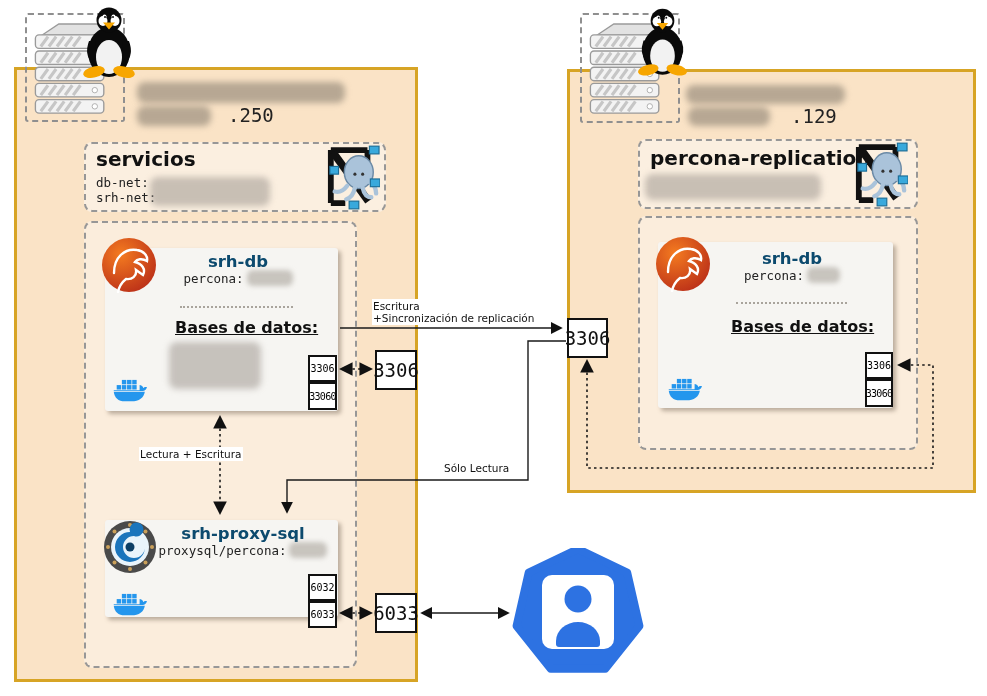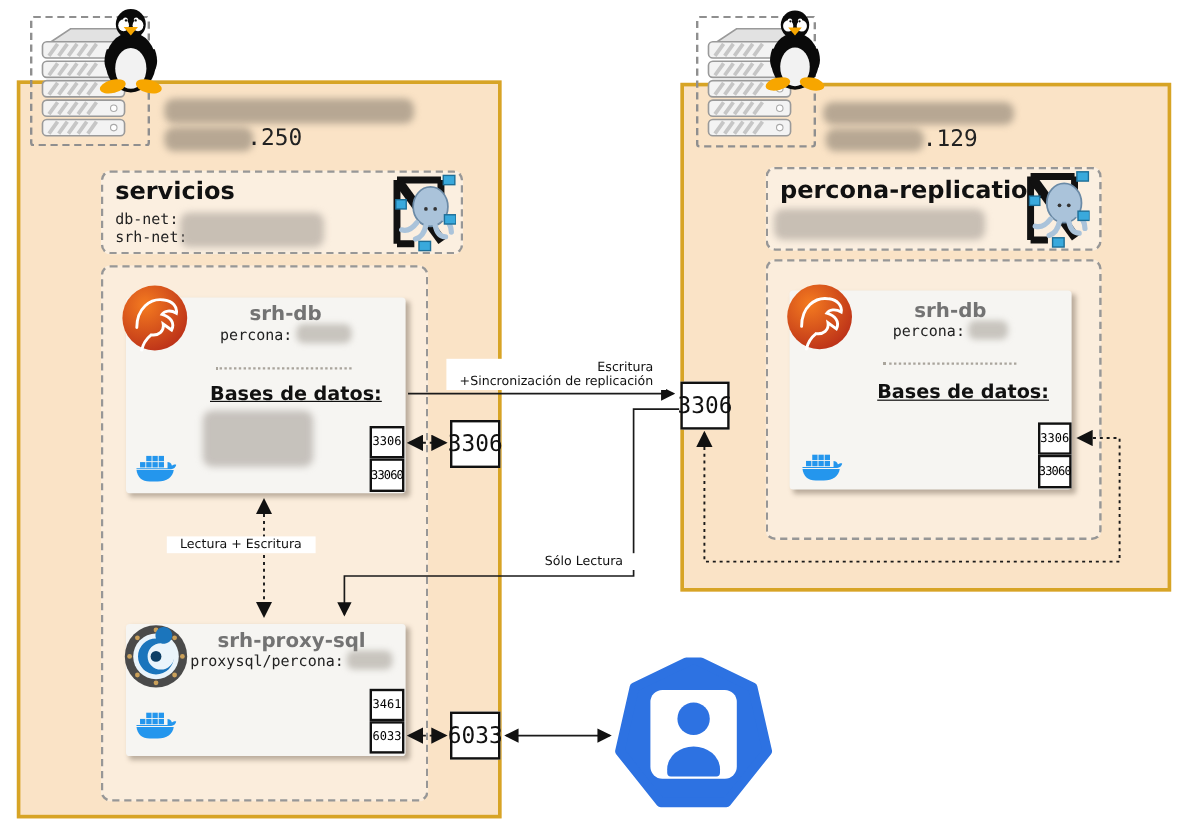--- a/index.html
+++ b/index.html
@@ -3,39 +3,39 @@
 <meta charset="utf-8">
 <style>
   html,body{margin:0;padding:0;background:#fff;}
   .canvas{position:relative;width:987px;height:696px;background:#fff;
           font-family:"DejaVu Sans","Liberation Sans",sans-serif;overflow:hidden;}
   .hostbox{position:absolute;background:#FAE3C6;border:3px solid #D7A425;box-sizing:border-box;}
   .srvbox{position:absolute;border:2px dashed #8f8f8f;border-radius:3px;box-sizing:border-box;}
   .nethdr{position:absolute;background:#FBEFE0;border:2px dashed #979797;border-radius:8px;box-sizing:border-box;}
   .netbody{position:absolute;background:#FBEDDC;border:2px dashed #979797;border-radius:8px;box-sizing:border-box;}
   .card{position:absolute;background:#f6f5f2;border-radius:3px;box-shadow:3px 3px 4px rgba(90,75,60,.4);}
-  .card-title{position:absolute;right:2px;text-align:center;font-weight:bold;font-size:16.5px;color:#737373;}
+  .card-title{position:absolute;right:2px;text-align:center;font-weight:bold;font-size:16.5px;color:#0c4a6e;}
   .imgrow{position:absolute;right:2px;text-align:center;font-family:"DejaVu Sans Mono","Liberation Mono",monospace;
           font-size:12.5px;color:#222;}
   .blob{position:absolute;background:rgba(128,118,105,.55);filter:blur(3px);border-radius:8px;}
   .blob-light{background:rgba(158,152,144,.55);}
   .iblob{display:inline-block;background:rgba(162,156,148,.55);filter:blur(2.5px);border-radius:6px;vertical-align:-3px;}
   .sep{position:absolute;border-top:2px dotted #a9a49c;}
   .dbhead{position:absolute;font-weight:bold;font-size:16px;color:#111;text-decoration:underline;}
   .dblist{position:absolute;font-size:15px;line-height:17px;color:#111;}
   .stub{position:absolute;width:29px;height:27px;background:#fff;border:2px solid #111;display:flex;align-items:center;
         justify-content:center;font-family:"DejaVu Sans Mono","Liberation Mono",monospace;font-size:10px;box-sizing:border-box;}
   .tight{letter-spacing:-0.7px;}
   .pub{position:absolute;background:#fff;border:2px solid #111;display:flex;align-items:center;justify-content:center;
        font-family:"DejaVu Sans Mono","Liberation Mono",monospace;font-size:19px;box-sizing:border-box;z-index:6;color:#111;}
   .elabel{position:absolute;background:#fff;font-size:10.5px;color:#111;z-index:7;line-height:12px;
-          padding:1px 11px;white-space:nowrap;text-align:right;}
+          padding:1px 1px;white-space:nowrap;text-align:left;}
   .netname{position:absolute;font-weight:bold;font-size:20px;color:#111;}
   .netrow{position:absolute;font-family:"DejaVu Sans Mono","Liberation Mono",monospace;font-size:12.5px;color:#222;text-align:right;}
-  .hostip{position:absolute;font-family:"DejaVu Sans Mono","Liberation Mono",monospace;font-size:19px;color:#222;}
+  .hostip{position:absolute;font-family:"DejaVu Sans Mono","Liberation Mono",monospace;font-size:19px;color:#222;margin-left:22px;}
   .icon{position:absolute;}
   svg.overlay{position:absolute;left:0;top:0;z-index:5;pointer-events:none;}
 </style>
 </head>
 <body>
 
 <div class="canvas">
 
   <div class="hostbox" style="left:14px;top:67px;width:404px;height:615px;"></div>
   <div class="hostbox" style="left:567px;top:69px;width:409px;height:424px;"></div>
@@ -194,21 +194,21 @@
           <rect x="19" y="8" width="6" height="6"></rect>
           <rect x="26" y="8" width="6" height="6"></rect>
         <path d="M1,16 H40 C43,16 45,14 46,11 C44,10 42,11 41,12 C40,9 38,8 36,8 L36,15 H1 Z"></path>
         <path d="M1,17 H43 C42,25 35,30 25,30 H16 C7,30 2,25 1,17 Z"></path>
       </g>
     </svg>
     <div class="stub" style="left:203px;top:107px;">3306</div>
     <div class="stub tight" style="left:203px;top:134px;height:28px;">33060</div>
   </div>
 
-  <div class="card" style="left:105px;top:520px;width:233px;height:110px;">
+  <div class="card" style="left:105px;top:520px;width:233px;height:97px;">
     <svg class="icon" style="left:-3px;top:-1px;" width="56" height="56" viewBox="0 0 56 56">
       <circle cx="28" cy="28" r="26" fill="#4a4a4a"></circle>
       <g fill="#caa05a">
         <circle cx="28" cy="6" r="2"></circle>
           <circle cx="43.5" cy="12.5" r="2"></circle>
           <circle cx="50" cy="28" r="2"></circle>
         <circle cx="43.5" cy="43.5" r="2"></circle>
           <circle cx="28" cy="50" r="2"></circle>
           <circle cx="12.5" cy="43.5" r="2"></circle>
         <circle cx="6" cy="28" r="2"></circle>
@@ -228,21 +228,21 @@
           <rect x="19" y="1" width="6" height="6"></rect>
           <rect x="26" y="1" width="6" height="6"></rect>
         <rect x="5" y="8" width="6" height="6"></rect>
           <rect x="12" y="8" width="6" height="6"></rect>
           <rect x="19" y="8" width="6" height="6"></rect>
           <rect x="26" y="8" width="6" height="6"></rect>
         <path d="M1,16 H40 C43,16 45,14 46,11 C44,10 42,11 41,12 C40,9 38,8 36,8 L36,15 H1 Z"></path>
         <path d="M1,17 H43 C42,25 35,30 25,30 H16 C7,30 2,25 1,17 Z"></path>
       </g>
     </svg>
-    <div class="stub" style="left:203px;top:54px;">3461</div>
+    <div class="stub" style="left:203px;top:54px;">6032</div>
     <div class="stub" style="left:203px;top:81px;">6033</div>
   </div>
 
   <div class="card" style="left:658px;top:242px;width:235px;height:166px;">
     <svg class="icon" style="left:-3px;top:-6px;" width="56" height="56" viewBox="0 0 56 56">
       <defs>
           <radialGradient id="pgr" cx="35%" cy="30%" r="80%">
         <stop offset="0%" stop-color="#f47b20"></stop>
             <stop offset="100%" stop-color="#b92d18"></stop>
           </radialGradient>

